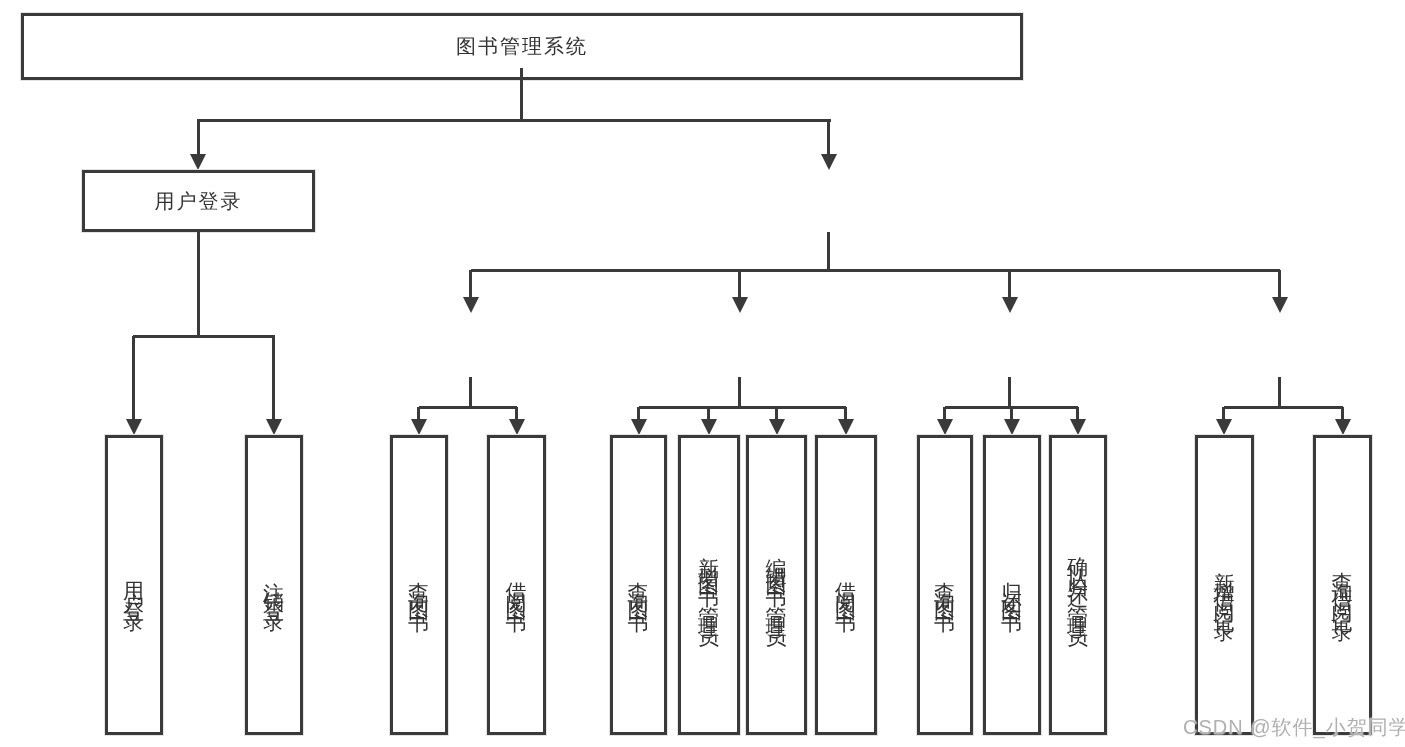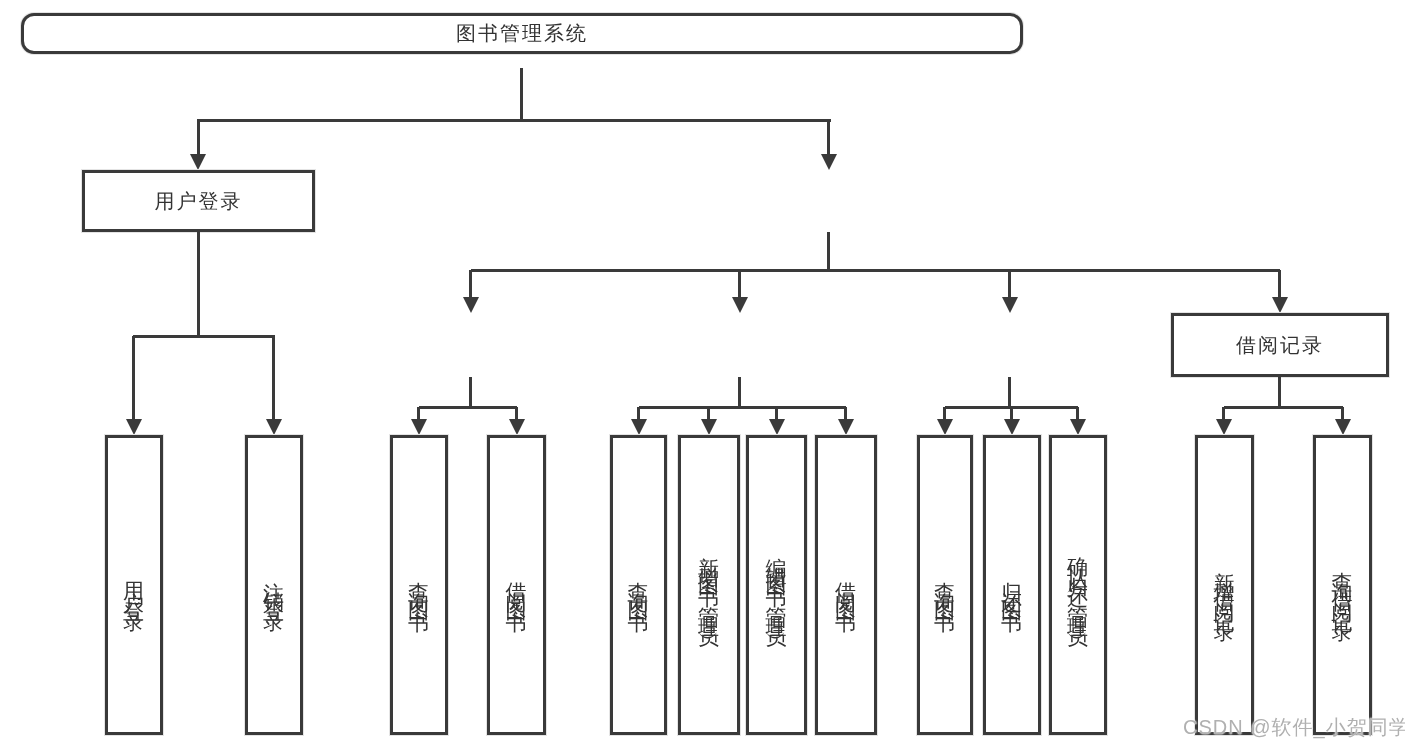--- a/index.html
+++ b/index.html
@@ -33,21 +33,21 @@
     position:absolute;left:1183px;top:714px;z-index:5;
     color:#b0b0b0;font-size:20px;letter-spacing:1px;
     text-shadow:0 0 2px #fff,0 0 2px #fff;white-space:nowrap;
   }
 </style>
 </head>
 <body>
 
 <div id="canvas">
 
-  <div class="box" style="left:21px;top:13px;width:1002px;height:41px;border-radius:13px;">
+  <div class="box" style="left:21px;top:13px;width:1002px;height:67px;">
     <span>图书管理系统</span>
   </div>
 
   <div class="v" style="left:520px;top:68px;height:53px;"></div>
   <div class="h" style="left:197px;top:119px;width:634px;"></div>
   <div class="v" style="left:197px;top:120px;height:36px;"></div>
   <div class="arr" style="left:190px;top:154px;"></div>
   <div class="v" style="left:827px;top:120px;height:36px;"></div>
   <div class="arr" style="left:821px;top:154px;"></div>
 
@@ -66,23 +66,20 @@
   <div class="h" style="left:471px;top:269px;width:809px;"></div>
   <div class="v" style="left:469px;top:270px;height:29px;"></div>
   <div class="arr" style="left:463px;top:297px;"></div>
   <div class="v" style="left:738px;top:270px;height:29px;"></div>
   <div class="arr" style="left:732px;top:297px;"></div>
   <div class="v" style="left:1008px;top:270px;height:29px;"></div>
   <div class="arr" style="left:1002px;top:297px;"></div>
   <div class="v" style="left:1278px;top:270px;height:29px;"></div>
   <div class="arr" style="left:1272px;top:297px;"></div>
 
-  <div class="box" style="left:1171px;top:313px;width:218px;height:64px;">
-    <span>借阅记录</span>
-  </div>
 
   <div class="v" style="left:469px;top:377px;height:31px;"></div>
   <div class="h" style="left:419px;top:406px;width:98px;"></div>
   <div class="v" style="left:417px;top:407px;height:14px;"></div>
   <div class="arr" style="left:411px;top:419px;"></div>
   <div class="v" style="left:515px;top:407px;height:14px;"></div>
   <div class="arr" style="left:509px;top:419px;"></div>
 
   <div class="v" style="left:738px;top:377px;height:31px;"></div>
   <div class="h" style="left:639px;top:406px;width:207px;"></div>

